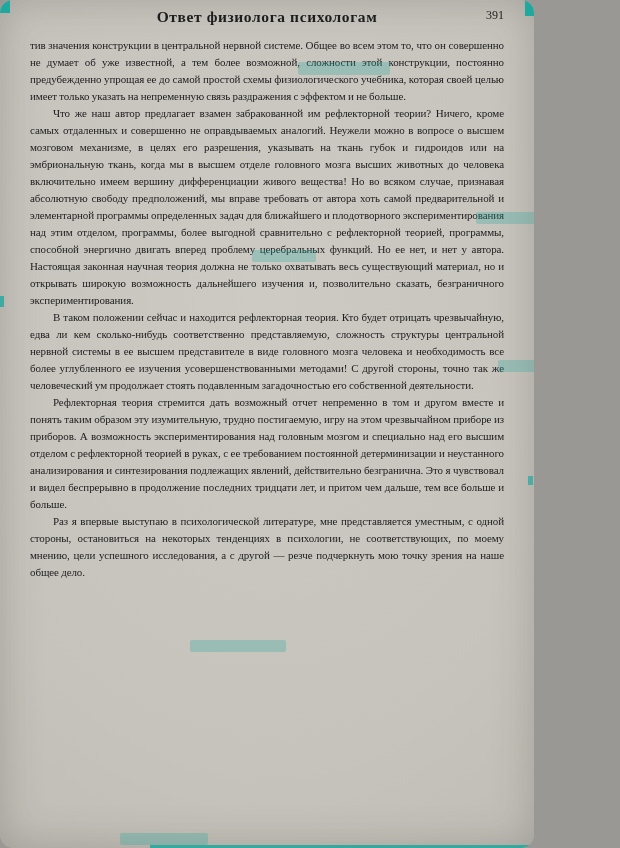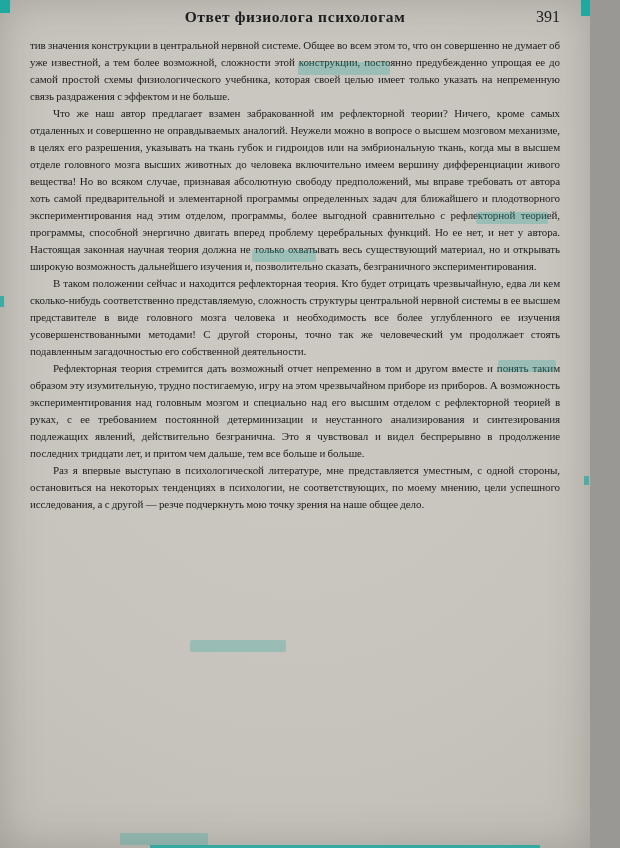--- a/index.html
+++ b/index.html
@@ -3,47 +3,48 @@
 <meta charset="utf-8">
 <style>
   * { margin: 0; padding: 0; box-sizing: border-box; }
   html, body { width: 620px; height: 848px; }
   body {
     font-family: "Liberation Serif", "DejaVu Serif", serif;
     background: #9a9894;
   }
   .page {
     position: relative;
-    width: 590px;
+    width: 534px;
     height: 848px;
     overflow: hidden;
     color: var(--ink, #1d1c1e);
     background: radial-gradient(120% 100% at 50% 35%,
                 var(--paper, #cdcac3) 0%, #c6c3bc 55%, #bab7b0 100%);
     box-shadow: inset 0 0 40px rgba(60,58,52,.25);
+    border-radius: 13px;
   }
   .running-head {
     position: relative;
     height: 32px;
     padding-top: 9px;
     font-size: 15.5px;
   }
   .running-title {
     position: absolute;
     left: 0; right: 0;
     top: 8px;
     text-align: center;
     font-weight: bold;
     letter-spacing: .6px;
   }
   .page-num {
     position: absolute;
     right: 30px;
     top: 8px;
-    font-size: 16px;
+    font-size: 12px;
   }
   .body-text {
     padding: 5px 30px 0 30px;
     text-align: justify;
     font-size: 11px;
     line-height: 17px;
     word-spacing: -0.3px;
     letter-spacing: -0.1px;
     hyphens: auto;
     -webkit-hyphens: auto;

